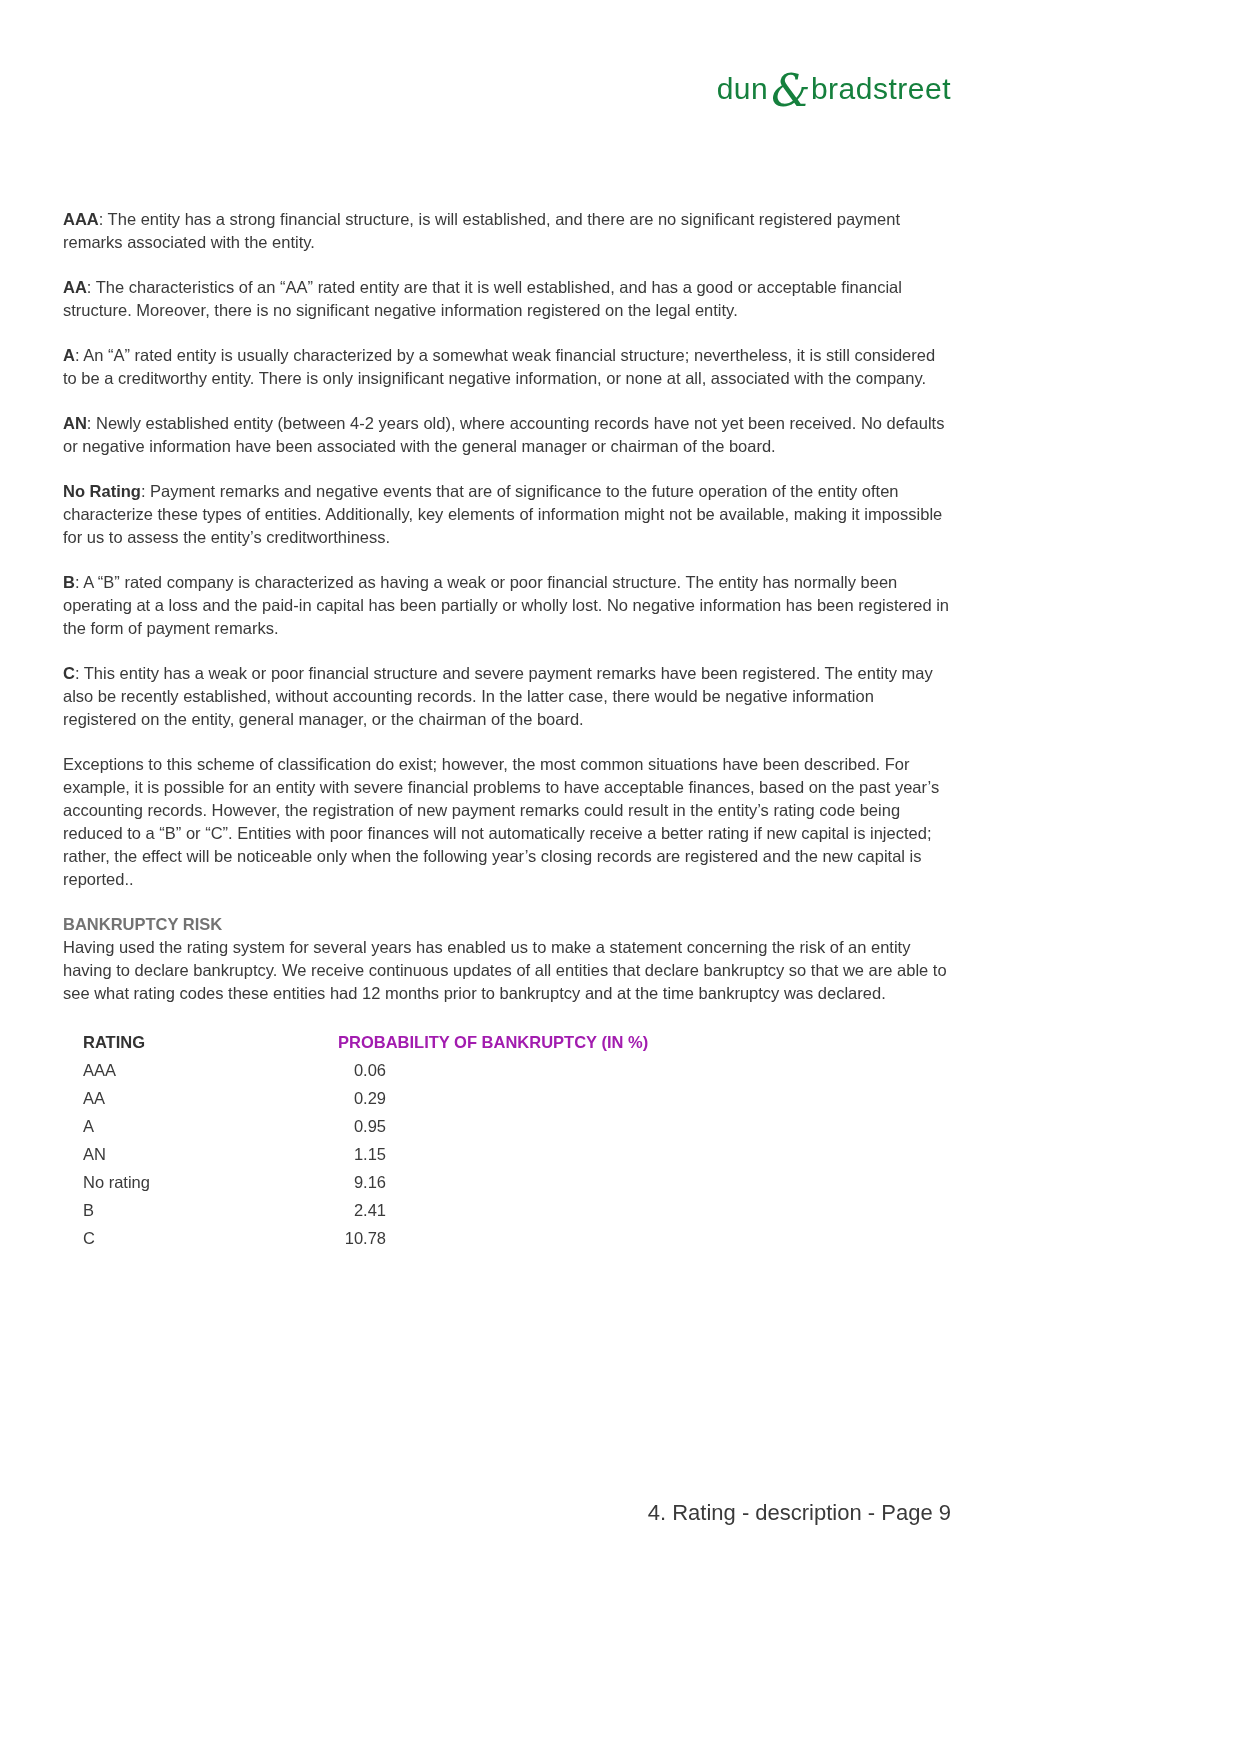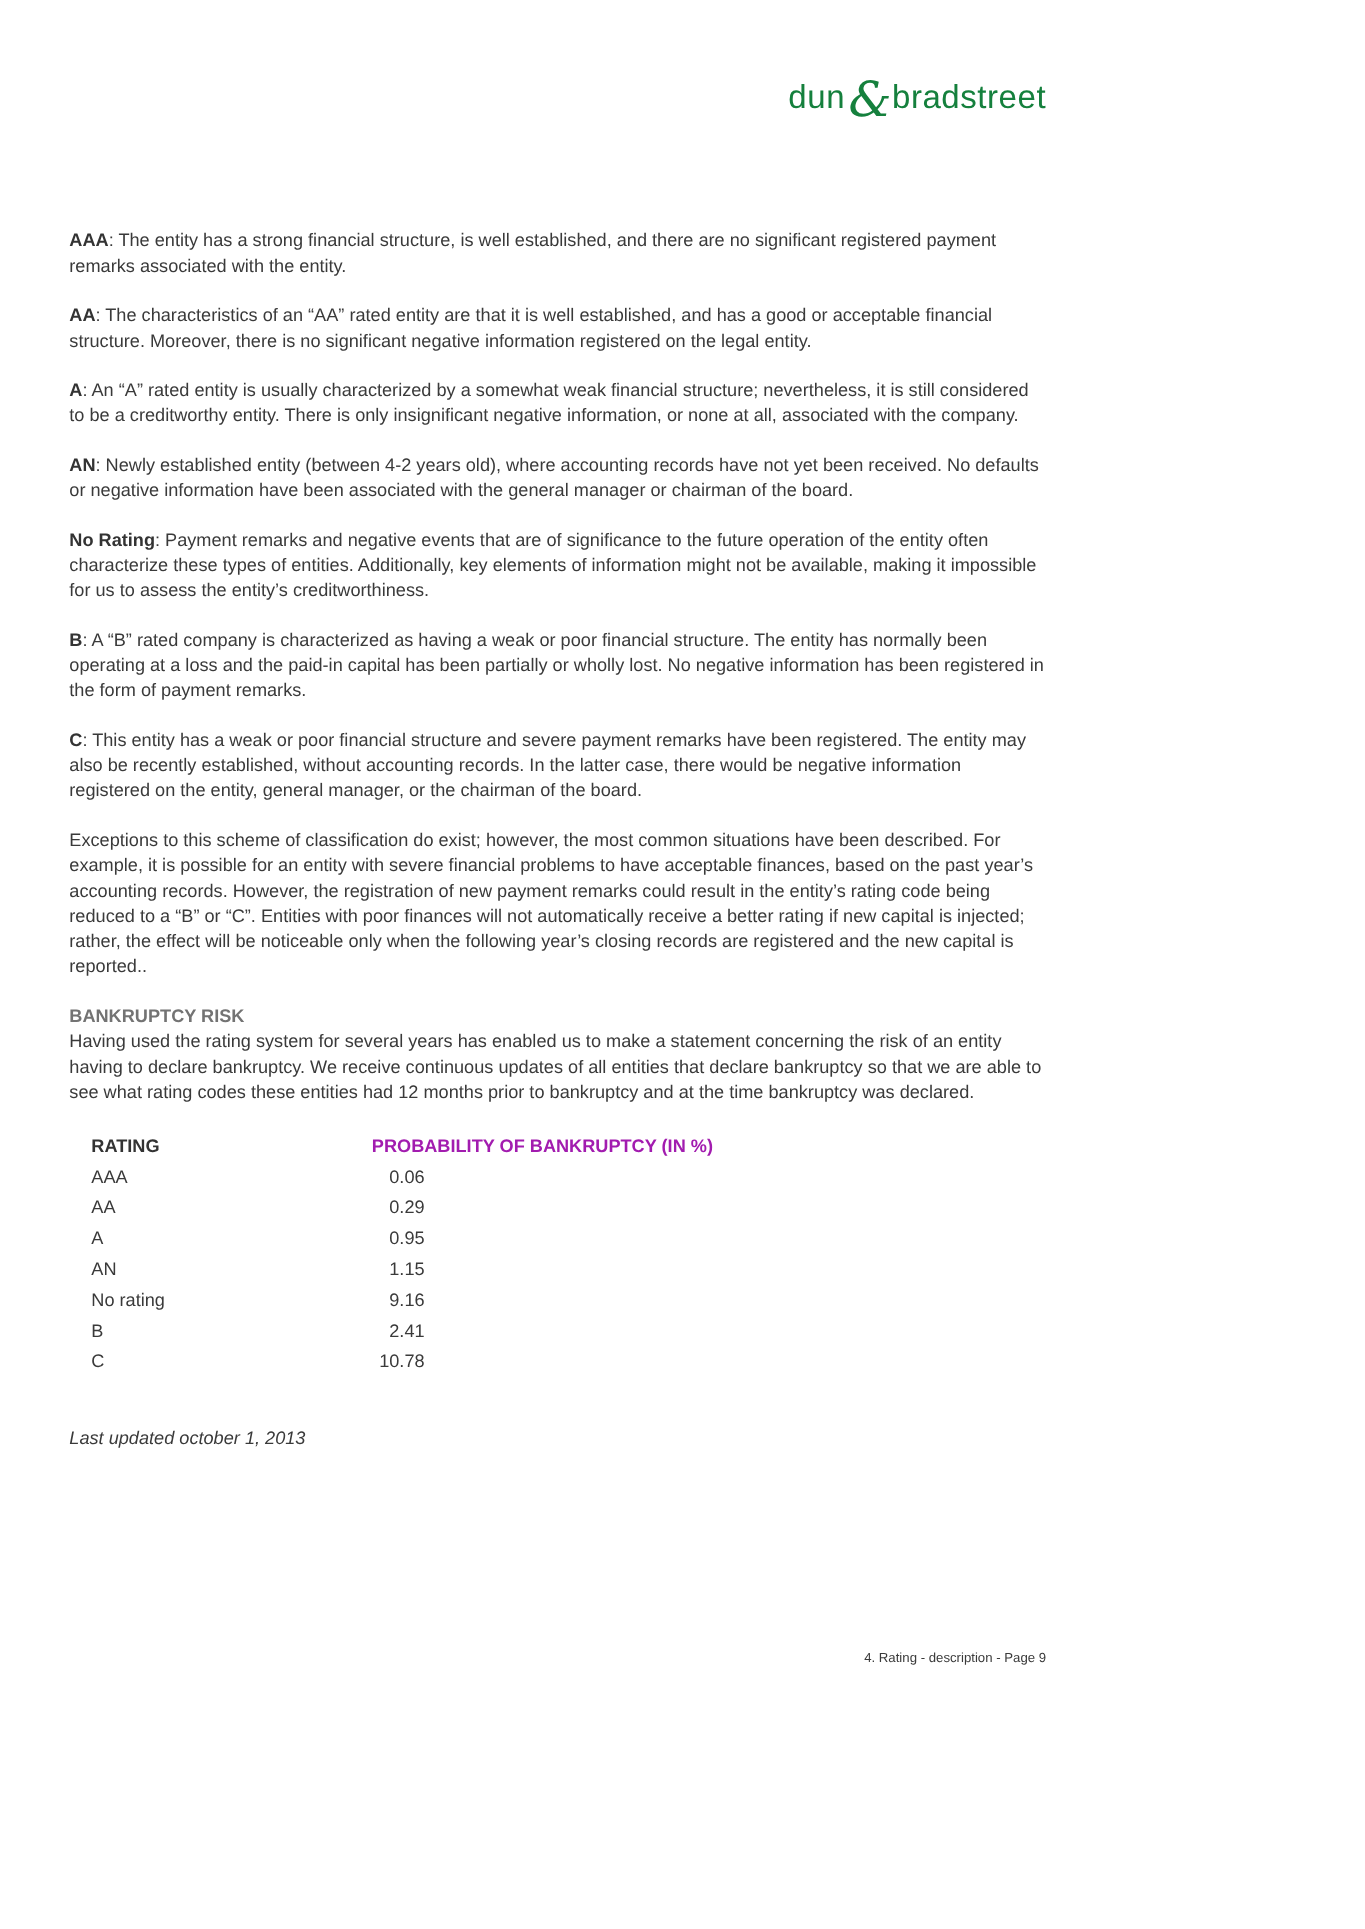--- a/index.html
+++ b/index.html
@@ -90,36 +90,36 @@
     margin-top: 42px;
     font-style: italic;
     font-size: 16.5px;
   }
   .footer {
     position: absolute;
     left: 63px;
     top: 1500px;
     width: 888px;
     text-align: right;
-    font-size: 12px;
+    font-size: 22px;
     color: #3a3a3a;
   }
 </style>
 </head>
 <body>
 
 <div class="page">
 
   <div class="logo" style="color: #15803d;">
     <span>dun</span><span class="logo-amp">&amp;</span><span>bradstreet</span>
   </div>
 
   <div class="content">
 
-    <p><strong>AAA</strong><span>: The entity has a strong financial structure, is well established, and there are no significant registered payment remarks associated with the entity.</span></p>
+    <p><strong>AAA</strong><span>: The entity has a strong financial structure, is will established, and there are no significant registered payment remarks associated with the entity.</span></p>
 
     <p><strong>AA</strong><span>: The characteristics of an “AA” rated entity are that it is well established, and has a good or acceptable financial structure. Moreover, there is no significant negative information registered on the legal entity.</span></p>
 
     <p><strong>A</strong><span>: An “A” rated entity is usually characterized by a somewhat weak financial structure; nevertheless, it is still considered to be a creditworthy entity. There is only insignificant negative information, or none at all, associated with the company.</span></p>
 
     <p><strong>AN</strong><span>: Newly established entity (between 4-2 years old), where accounting records have not yet been received. No defaults or negative information have been associated with the general manager or chairman of the board.</span></p>
 
     <p><strong>No Rating</strong><span>: Payment remarks and negative events that are of significance to the future operation of the entity often characterize these types of entities. Additionally, key elements of information might not be available, making it impossible for us to assess the entity’s creditworthiness.</span></p>
 
     <p><strong>B</strong><span>: A “B” rated company is characterized as having a weak or poor financial structure. The entity has normally been operating at a loss and the paid-in capital has been partially or wholly lost. No negative information has been registered in the form of payment remarks.</span></p>
@@ -159,18 +159,17 @@
       <div class="t-row">
         <div class="c1">B</div>
         <div class="c2-val">2.41</div>
       </div>
       <div class="t-row">
         <div class="c1">C</div>
         <div class="c2-val">10.78</div>
       </div>
     </div>
 
-    <div class="last-updated">Last updated october 1, 2013</div>
 
   </div>
 </div>
 
 <div class="footer">4. Rating - description - Page 9</div>
 
 </body></html>

